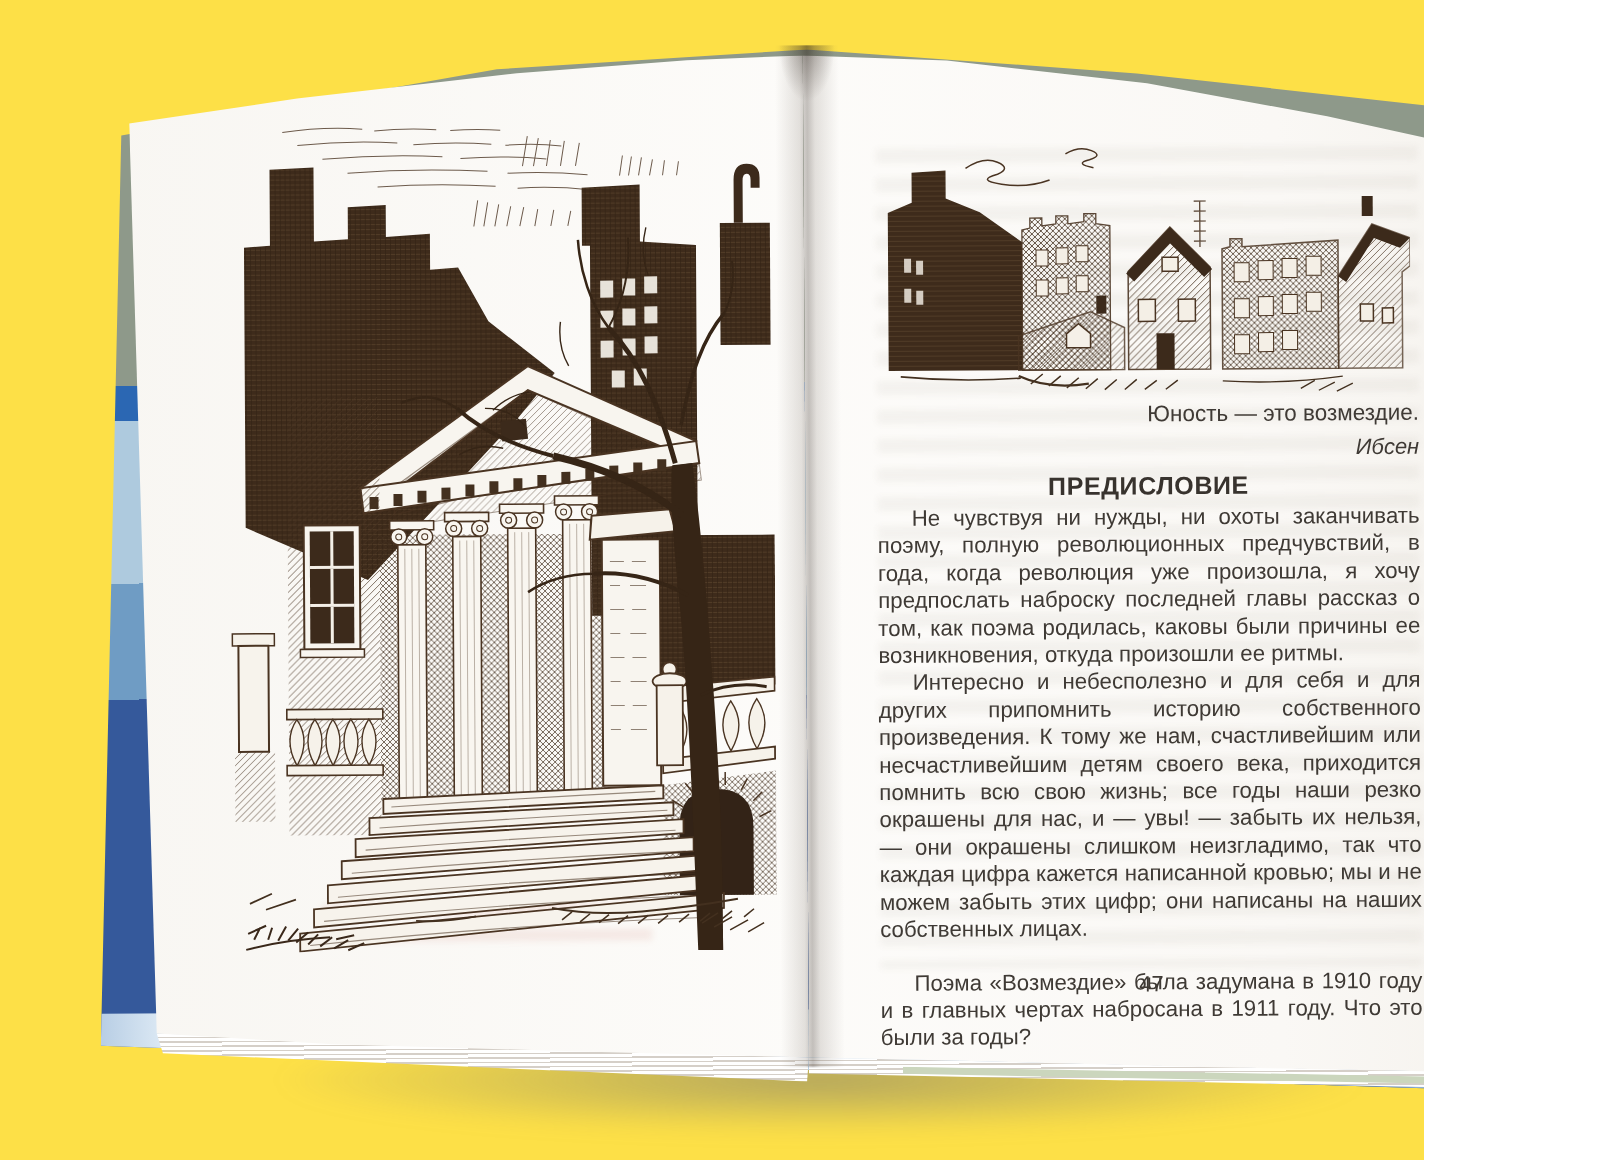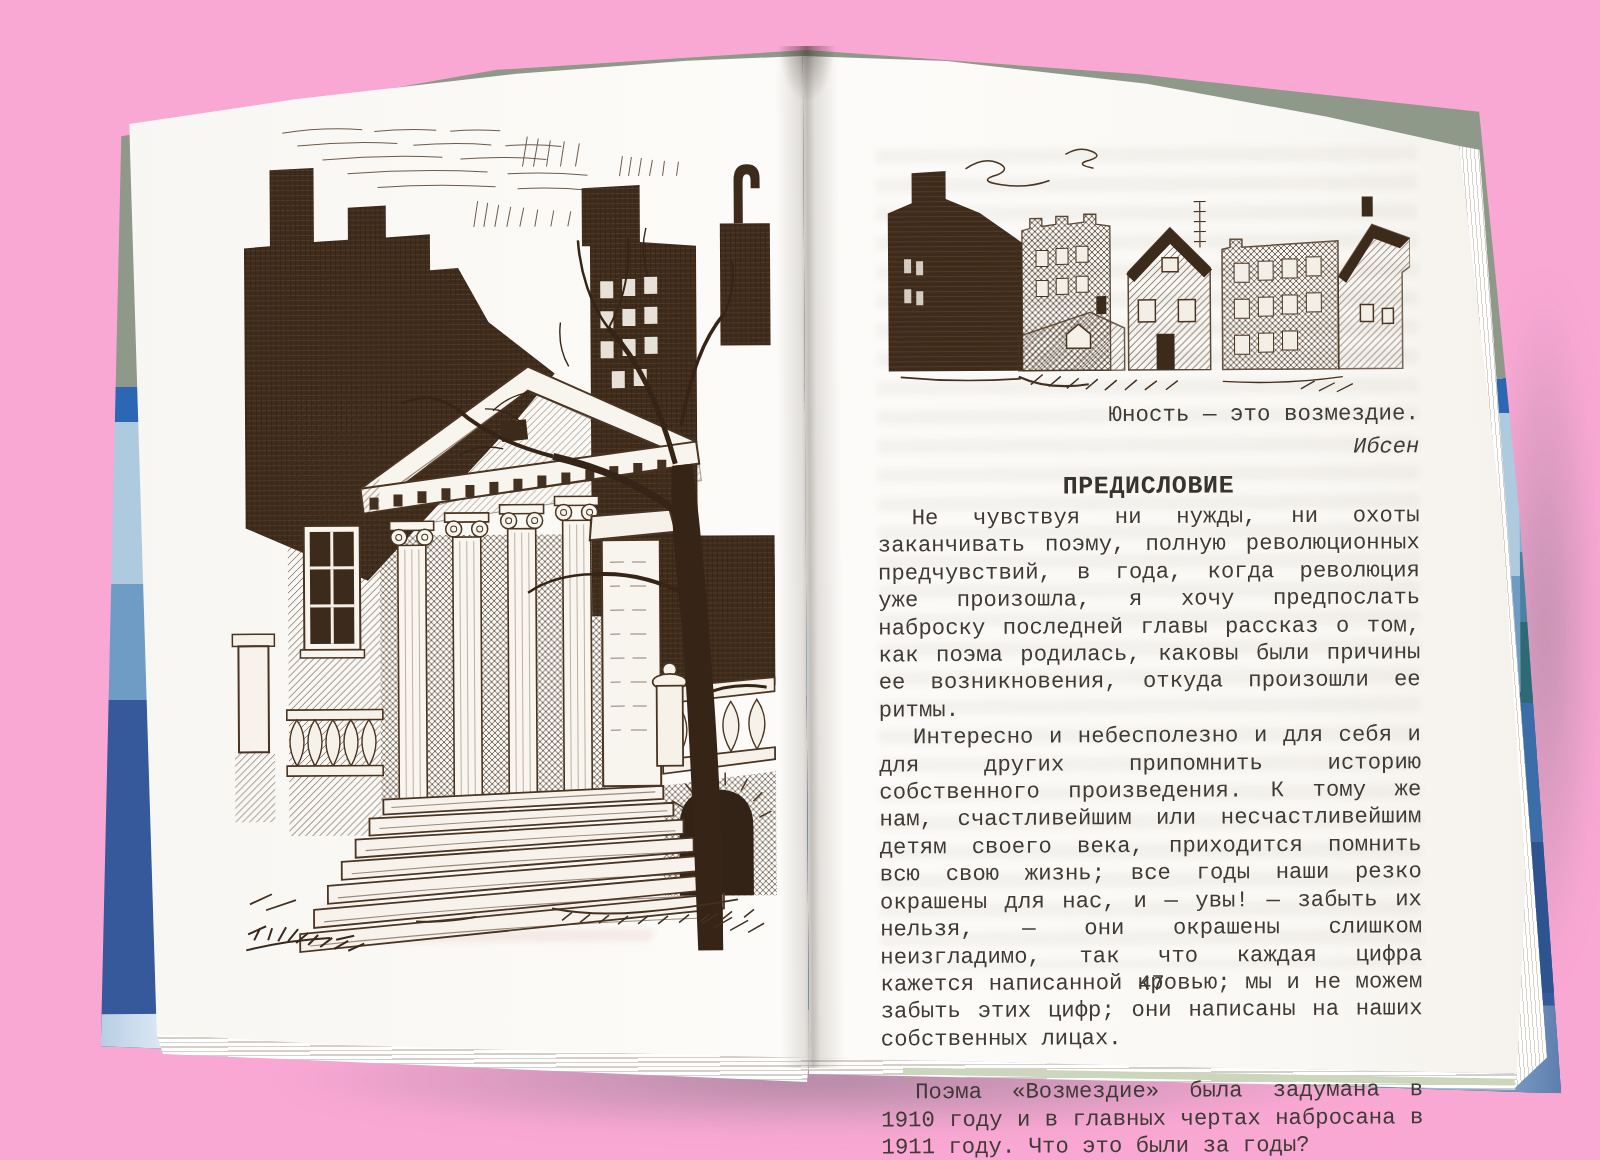--- a/index.html
+++ b/index.html
@@ -1,17 +1,17 @@
 <!DOCTYPE html>
 <html><head>
 <meta charset="utf-8">
 <style>
   html,body{margin:0;padding:0;background:#fff;}
-  .stage{position:relative;width:1600px;height:1160px;background:#f9a8d4;overflow:hidden;
-         font-family:Liberation Mono, monospace;}
+  .stage{position:relative;width:1424px;height:1160px;background:#fde047;overflow:hidden;
+         font-family:Liberation Sans, sans-serif;}
   .abs{position:absolute;}
   
   .cast-shadow-bottom{left:60px;top:1005px;width:1520px;height:150px;
     background:radial-gradient(ellipse 50% 50% at 50% 50%, rgba(105,108,118,.50), rgba(105,108,118,0) 72%);
     filter:blur(10px);}
   .cast-shadow-right{left:1470px;top:130px;width:150px;height:1000px;
     background:radial-gradient(ellipse 50% 50% at 50% 50%, rgba(105,108,118,.38), rgba(105,108,118,0) 72%);
     filter:blur(12px);}
   .book{position:absolute;inset:0;transform:rotate(-0.35deg);}
   

